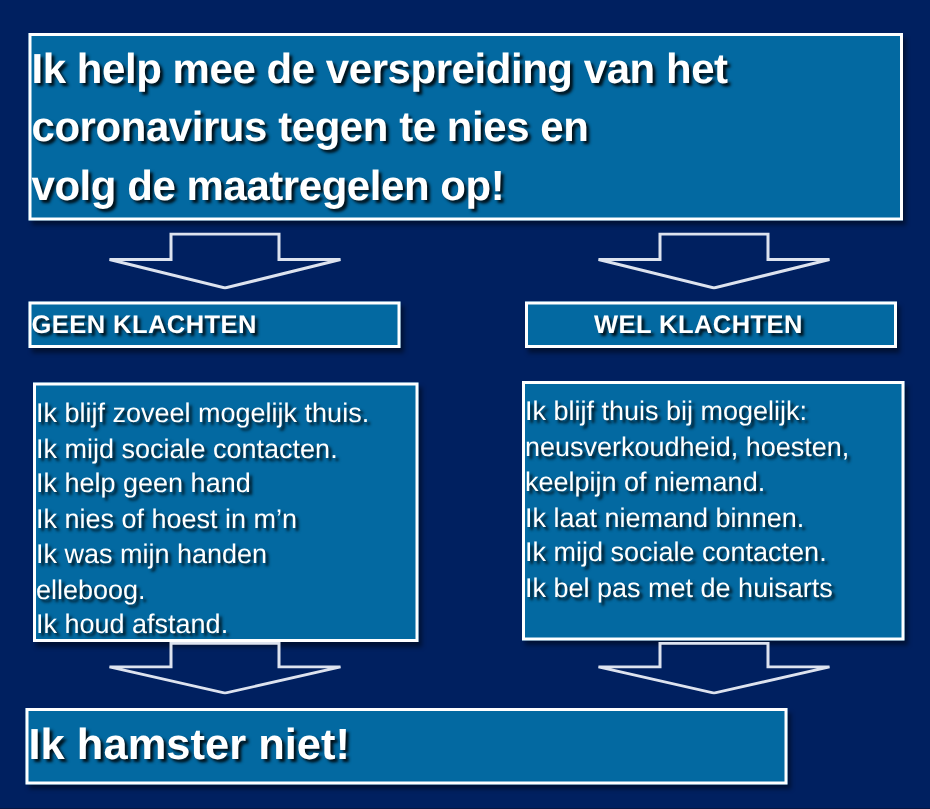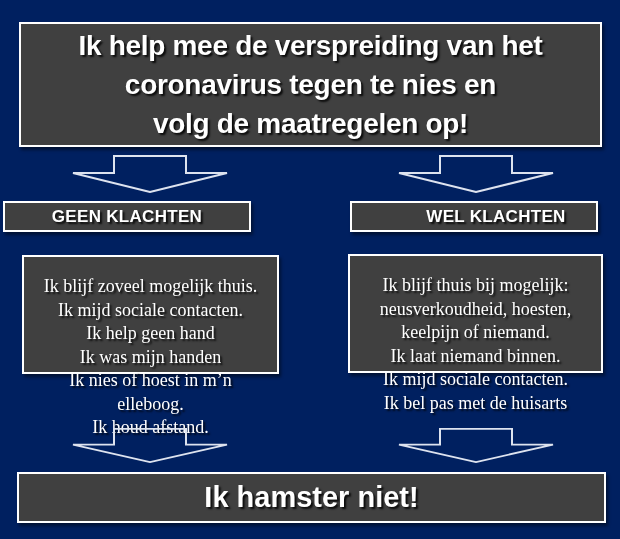--- a/index.html
+++ b/index.html
@@ -10,56 +10,54 @@
     background: #002060;
     overflow: hidden;
     font-family: "Liberation Sans", sans-serif;
     color: #ffffff;
   }
   .box {
     position: absolute;
     box-sizing: border-box;
     border: 2px solid #ffffff;
     box-shadow: 2px 3px 3px rgba(0, 0, 0, 0.45);
-    background: #404040;
-    text-align: center;
+    background: #0369a1;
     color: #ffffff;
   }
   .title-box {
     left: 19px; top: 22px; width: 583px; height: 125px;
     display: flex; flex-direction: column; justify-content: center;
     font-weight: bold;
     font-size: 28px;
     line-height: 39px;
     letter-spacing: -0.3px;
     text-shadow: 2px 2px 2px rgba(0, 0, 0, 0.85);
   }
   .hdr-box {
     top: 201px; width: 248px; height: 31px;
     font-weight: bold;
     font-size: 17px;
     line-height: 27px;
     letter-spacing: 0.3px;
     text-shadow: 2px 2px 2px rgba(0, 0, 0, 0.85);
   }
-  .hdr-left  { left: 3px; }
+  .hdr-left  { left: 19px; }
   .hdr-right { left: 350px; padding-left: 44px; }
   .content-box {
-    width: 257px; height: 119px;
-    padding-top: 18px;
+    width: 257px; height: 173px;
+    padding-top: 7px;
     font-size: 18px;
     line-height: 23.5px;
     text-shadow: 2px 2px 2px rgba(0, 0, 0, 0.8);
     white-space: nowrap;
-    font-family: Liberation Serif, serif;
   }
   .content-left  { left: 22px;  top: 255px; }
   .content-right { left: 348px; top: 254px; width: 255px; }
   .footer-box {
-    left: 17px; top: 472px; width: 589px; height: 51px;
+    left: 17px; top: 472px; width: 508px; height: 51px;
     font-weight: bold;
     font-size: 29px;
     line-height: 46px;
     text-shadow: 2px 2px 2px rgba(0, 0, 0, 0.85);
   }
   .arrow {
     position: absolute;
     width: 156px;
     height: 38px;
   }
@@ -96,22 +94,22 @@
     <span>GEEN KLACHTEN</span>
   </div>
   <div class="box hdr-box hdr-right">
     <span>WEL KLACHTEN</span>
   </div>
 
   <div class="box content-box content-left">
     <span class="line">Ik blijf zoveel mogelijk thuis.</span>
     <span class="line">Ik mijd sociale contacten.</span>
     <span class="line">Ik help geen hand</span>
+    <span class="line">Ik nies of hoest in m’n</span>
     <span class="line">Ik was mijn handen</span>
-    <span class="line">Ik nies of hoest in m’n</span>
     <span class="line">elleboog.</span>
     <span class="line">Ik houd afstand.</span>
   </div>
 
   <div class="box content-box content-right">
     <span class="line">Ik blijf thuis bij mogelijk:</span>
     <span class="line">neusverkoudheid, hoesten,</span>
     <span class="line">keelpijn of niemand.</span>
     <span class="line">Ik laat niemand binnen.</span>
     <span class="line">Ik mijd sociale contacten.</span>

